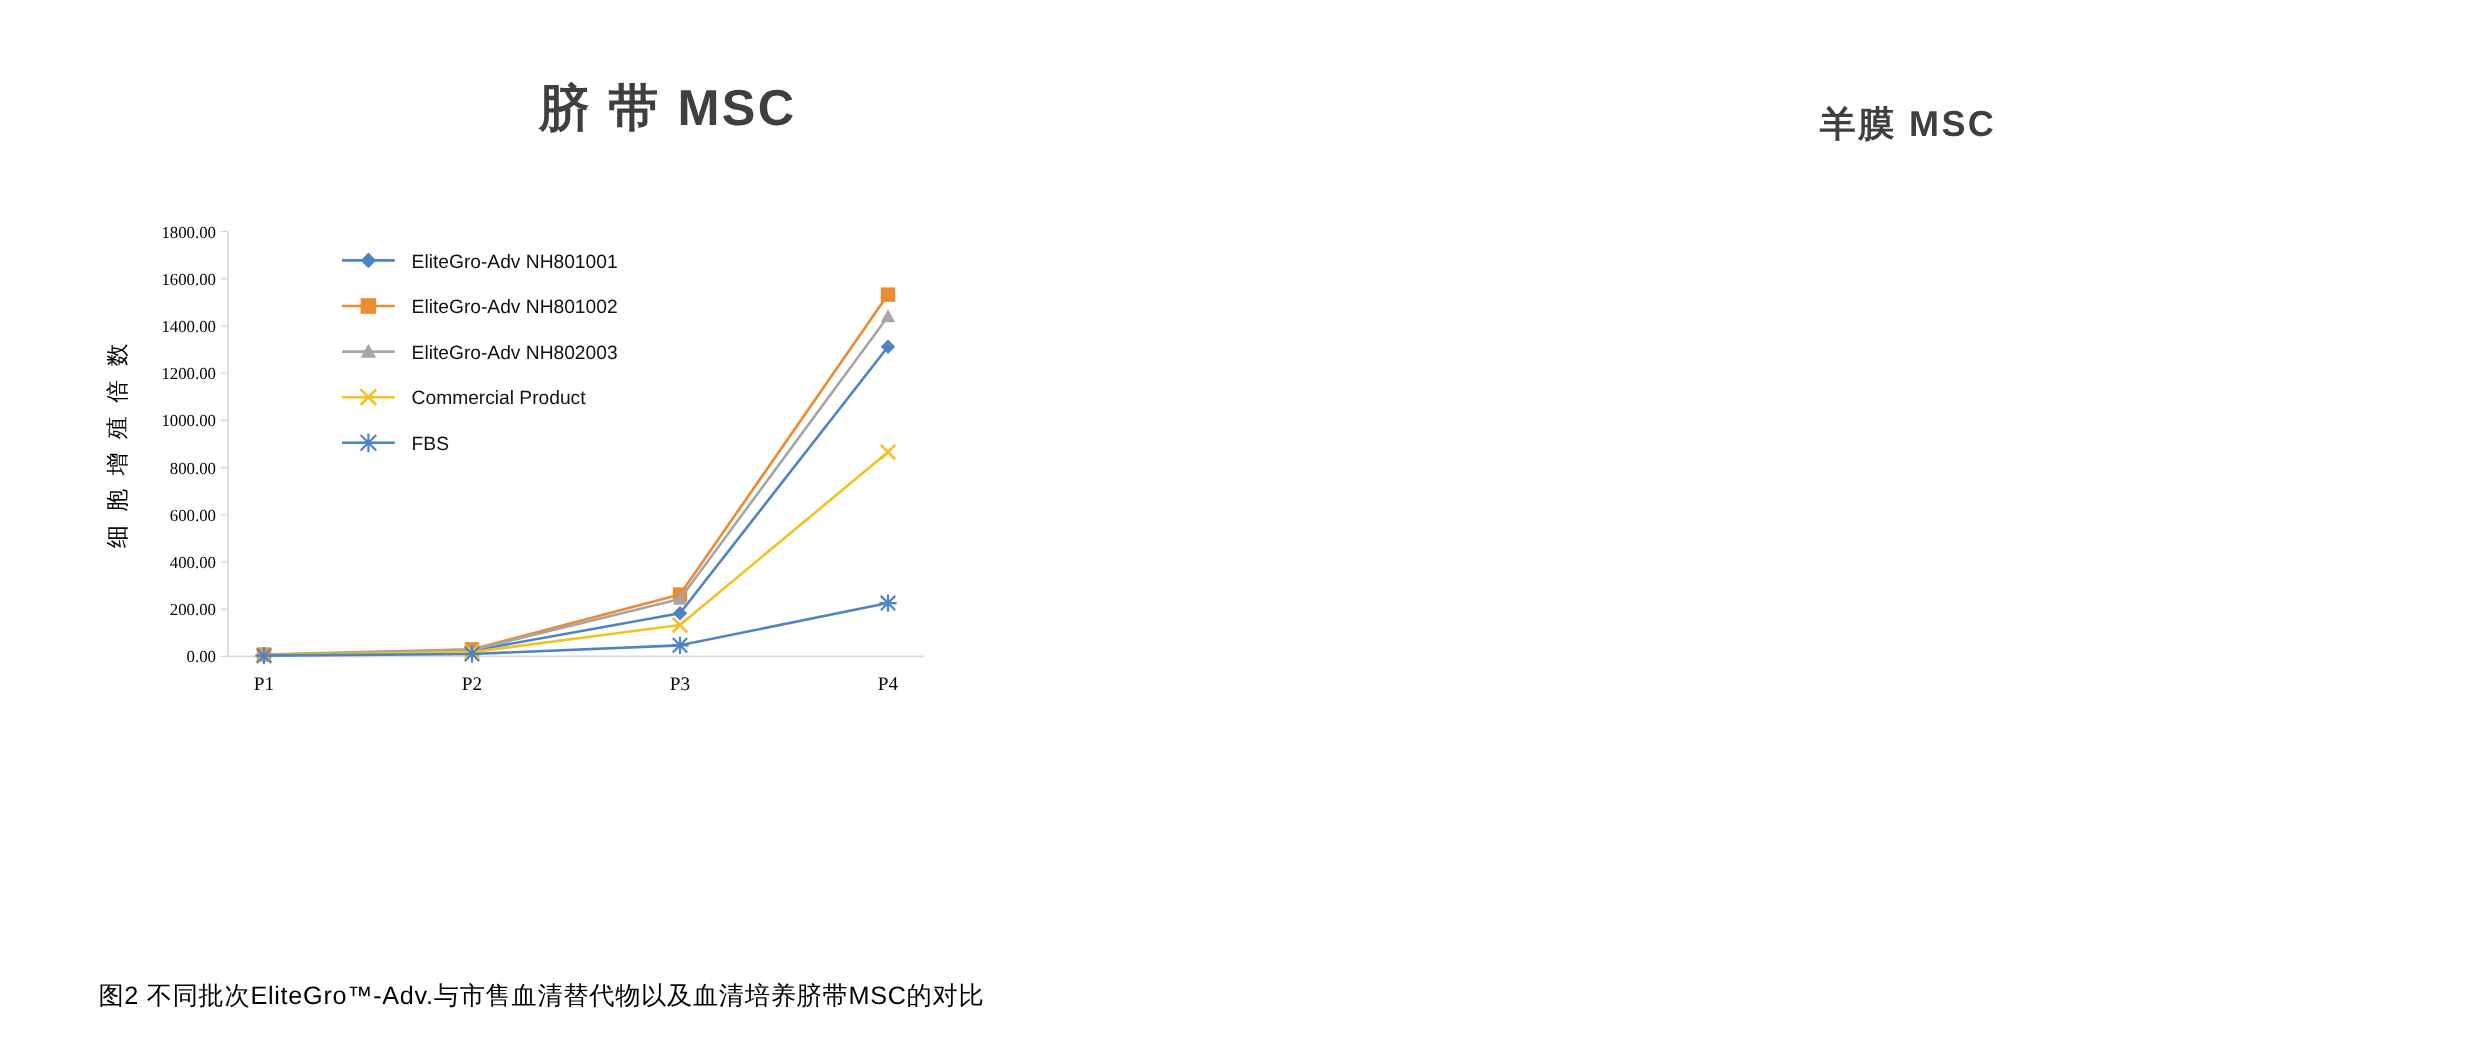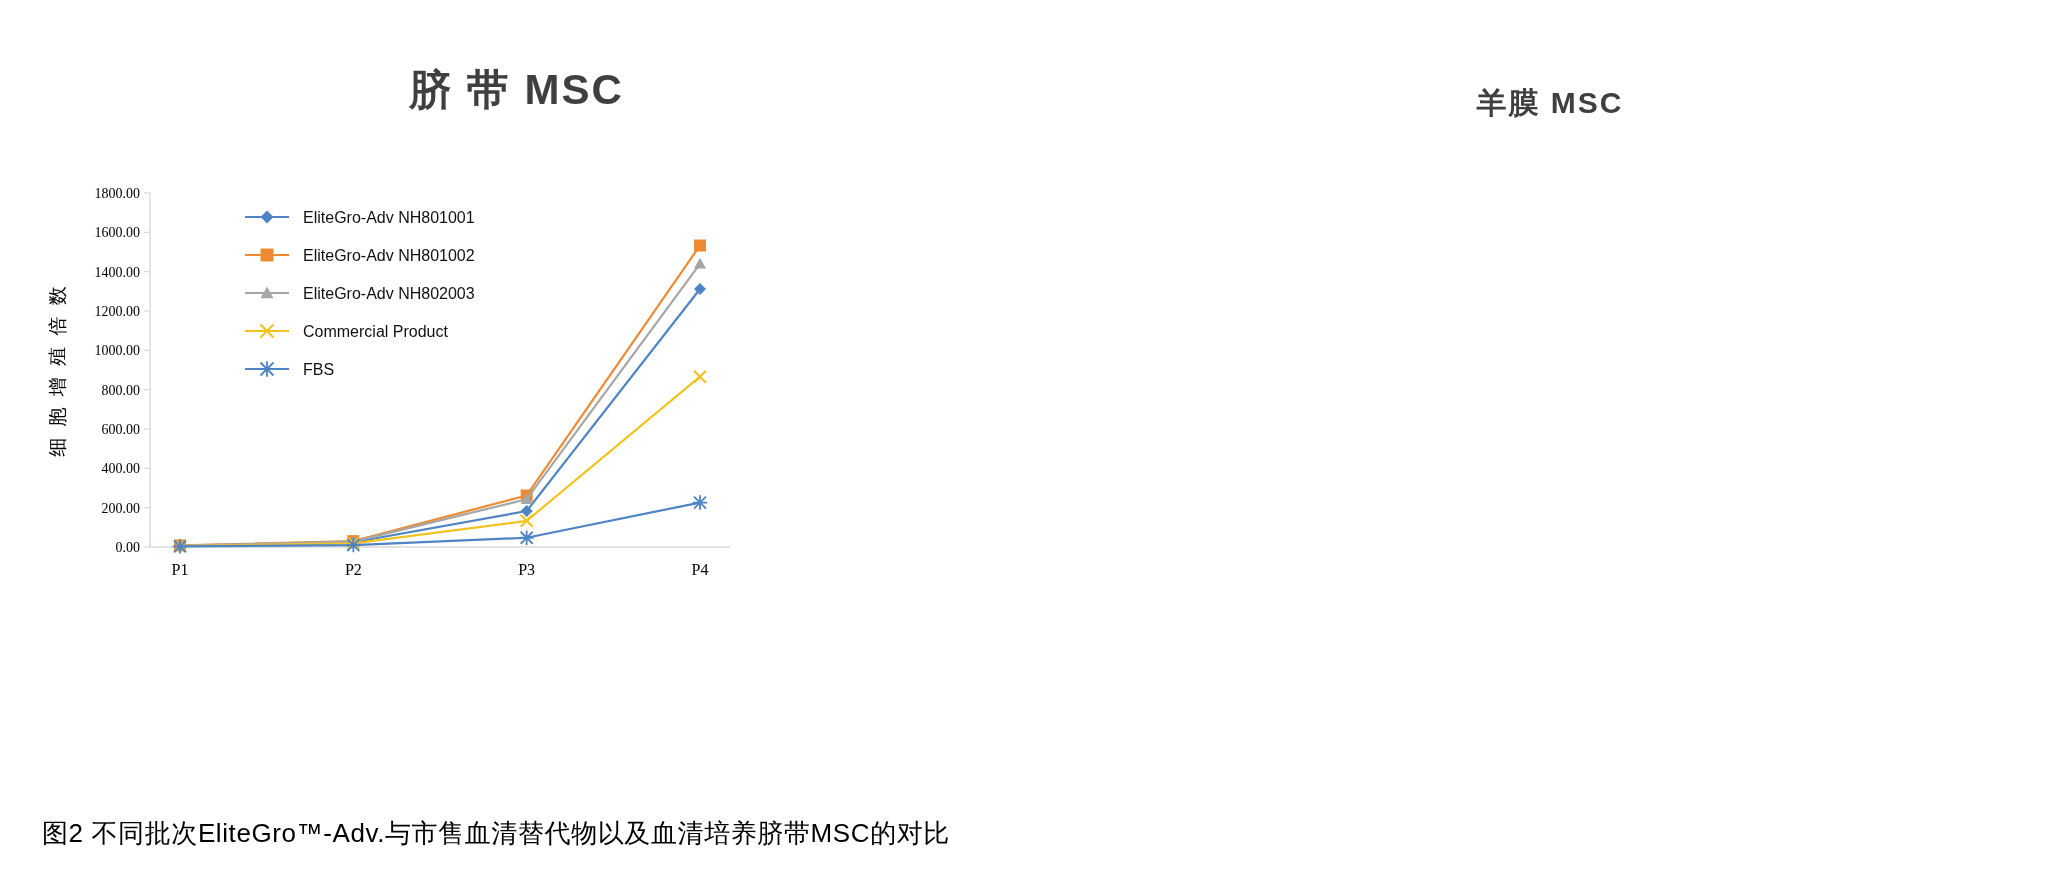--- a/index.html
+++ b/index.html
@@ -8,41 +8,41 @@
     width: 2067px; height: 885px;
     background: #ffffff;
     font-family: "Liberation Sans", sans-serif;
     overflow: hidden;
   }
   #page {
     position: relative;
     width: 2067px; height: 885px;
     background: #ffffff;
   }
-  .panel { position: absolute; top: 0; height: 875px; }
+  .panel { position: absolute; top: 0; height: 875px; margin-left: 40px; }
   #panel-left  { left: 0px;    width: 1033px; }
   #panel-right { left: 1033px; width: 1034px; }
 
   .chart-title {
     position: absolute;
     width: 100%;
     text-align: center;
     color: #3f3f3f;
     font-weight: bold;
     letter-spacing: 2px;
     white-space: nowrap;
   }
   #title-left  { top: 62px;  font-size: 42px; }
   #title-right { top: 83px;  font-size: 30px; }
 
   .caption {
     position: absolute;
     top: 816px;
     color: #000000;
-    font-size: 26px;
+    font-size: 21px;
     letter-spacing: 0.6px;
     white-space: nowrap;
   }
   #caption-left  { left: 42px; }
 
   .plot-area { position: absolute; }
   #plot-left  { left: 30px;  top: 155px; width: 760px;  height: 450px; }
 
   svg { display: block; overflow: visible; }
 </style>

